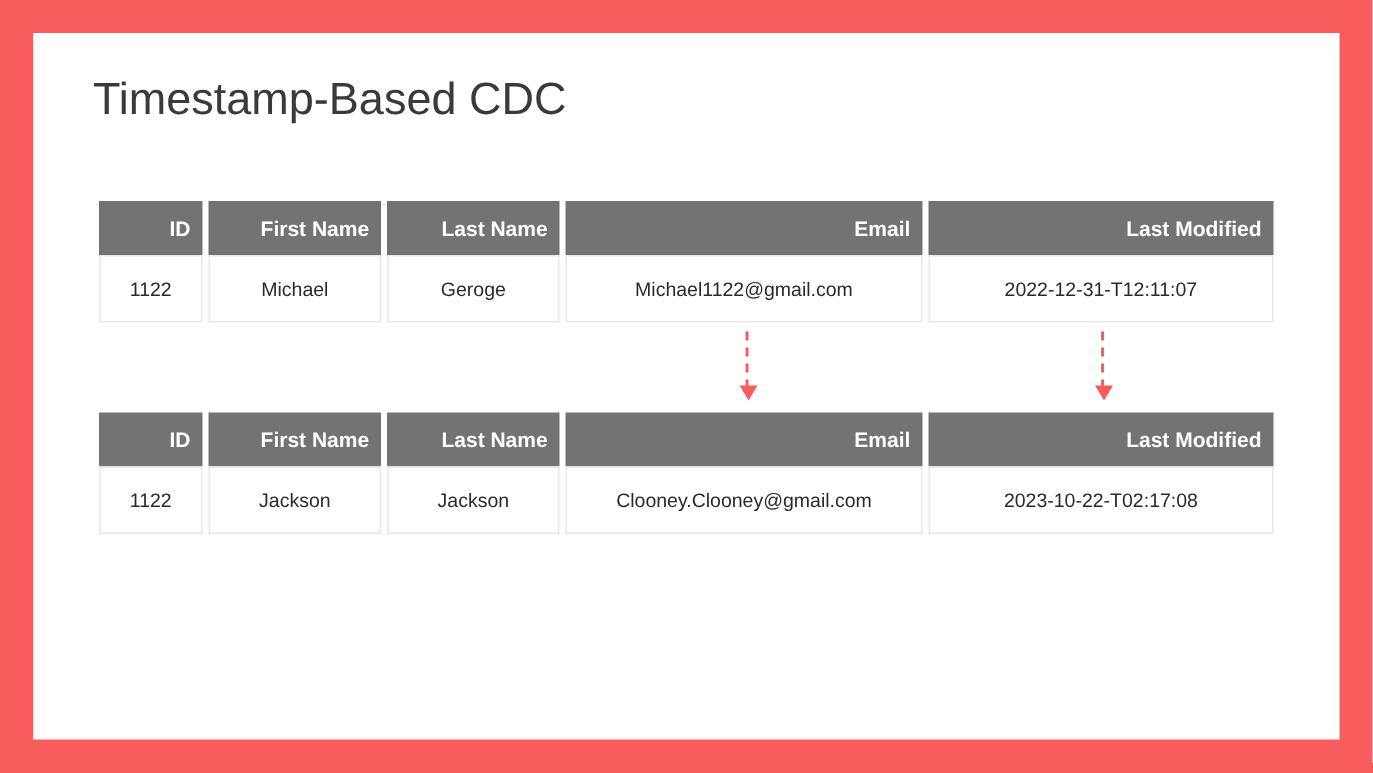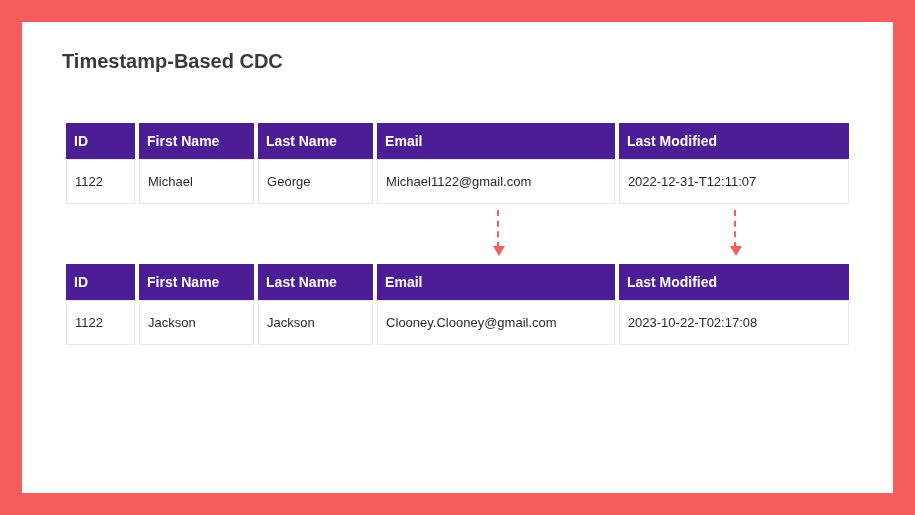--- a/index.html
+++ b/index.html
@@ -15,48 +15,49 @@
       padding: 22px;
     }
     .canvas {
       background: #ffffff;
       width: 100%;
       height: 100%;
       padding: 28px 40px;
       position: relative;
     }
     .title {
-      font-size: 20px;
-      font-weight: 700;
+      font-size: 30px;
+      font-weight: 400;
       color: #3a3a3a;
       margin-bottom: 50px;
     }
     .table-wrap {
       width: 100%;
     }
     table {
       width: 100%;
       border-collapse: separate;
       border-spacing: 4px 0;
       table-layout: fixed;
     }
     th {
-      background: #4c1d95;
+      background: #737373;
       color: #ffffff;
       font-weight: 600;
       font-size: 14px;
       padding: 10px 8px;
-      text-align: left;
+      text-align: right;
     }
     td {
       background: #ffffff;
       border: 1px solid #e8e8e8;
       color: #2a2a2a;
       font-size: 13px;
       padding: 14px 8px;
+      text-align: center;
     }
     .col-id { width: 9%; }
     .col-fname { width: 15%; }
     .col-lname { width: 15%; }
     .col-email { width: 31%; }
     .col-modified { width: 30%; }
     .arrows-row {
       height: 60px;
       position: relative;
       width: 100%;
@@ -104,21 +105,21 @@
           <th>First Name</th>
           <th>Last Name</th>
           <th>Email</th>
           <th>Last Modified</th>
         </tr>
       </thead>
       <tbody>
         <tr>
           <td>1122</td>
           <td>Michael</td>
-          <td>George</td>
+          <td>Geroge</td>
           <td>Michael1122@gmail.com</td>
           <td>2022-12-31-T12:11:07</td>
         </tr>
       </tbody>
     </table>
   </div>
 
   <div class="arrows-row">
     <div class="arrow arrow-email"></div>
     <div class="arrow arrow-modified"></div>

